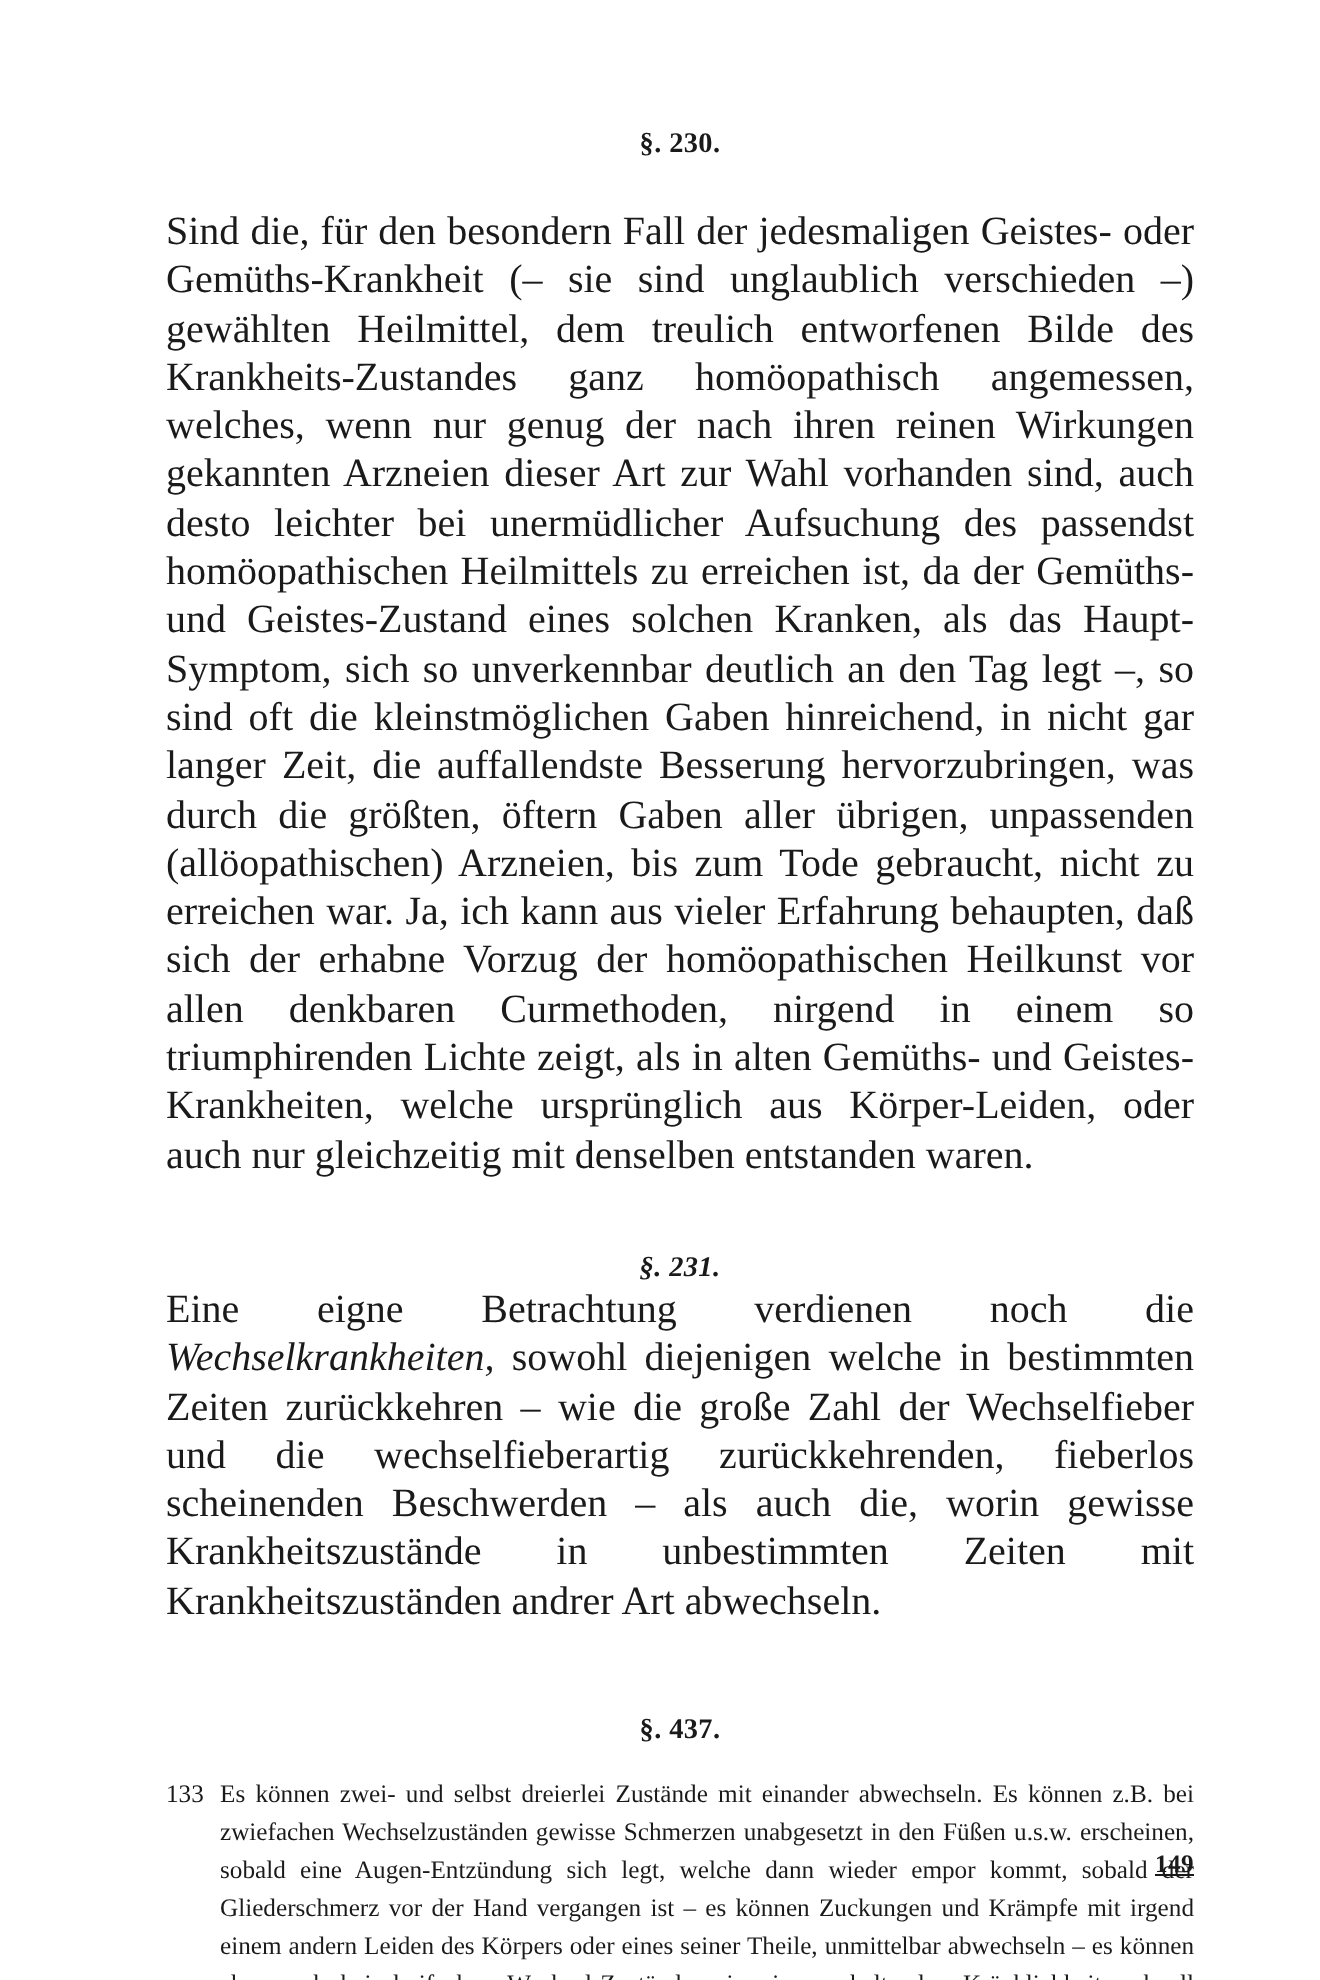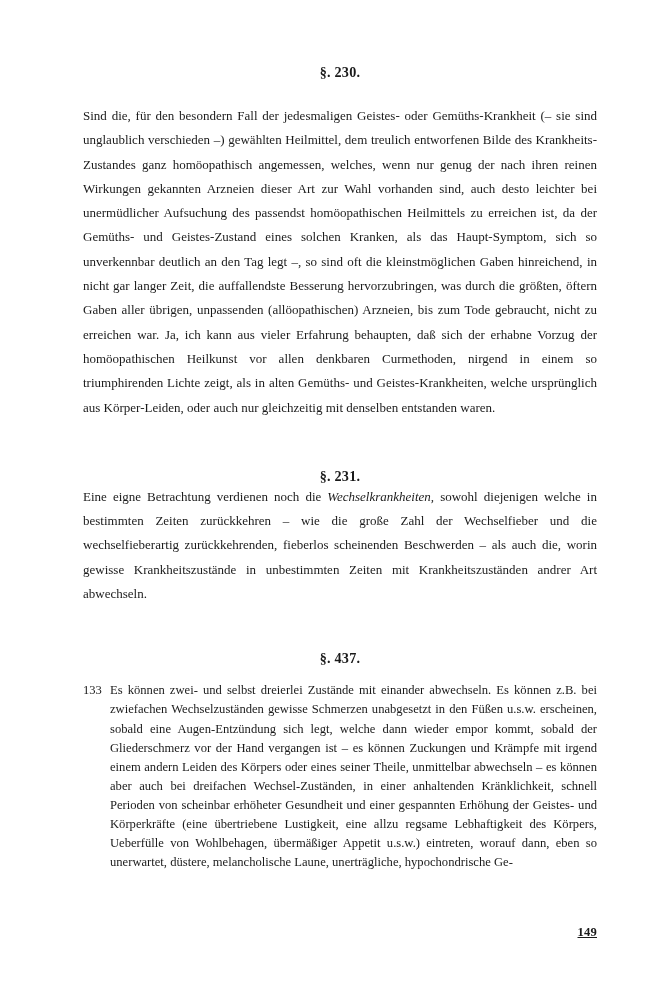--- a/index.html
+++ b/index.html
@@ -33,31 +33,31 @@
   .section-head {
     text-align: center;
     font-weight: bold;
     font-size: 14.2px;
     letter-spacing: 0.2px;
     margin: 0;
   }
   .body-par {
     text-align: justify;
     text-justify: inter-word;
-    font-size: 13px;
+    font-size: 20px;
     line-height: 24.3px;
     margin: 0;
     hyphens: none;
   }
   .body-par.last-line-natural {
     text-align-last: left;
   }
   .par-230 { margin-top: 23px; }
   .head-230 { margin-top: 64px; }
-  .head-231 { margin-top: 48px; }
+  .head-231 { margin-top: 36px; font-style: italic; }
   .par-231 { }
   .head-232 { margin-top: 44px; }
   .par-232 { margin-top: 23px; }
 
   .footnote {
     margin-top: 14px;
     display: flex;
     font-size: 12.6px;
     line-height: 19.1px;
   }

